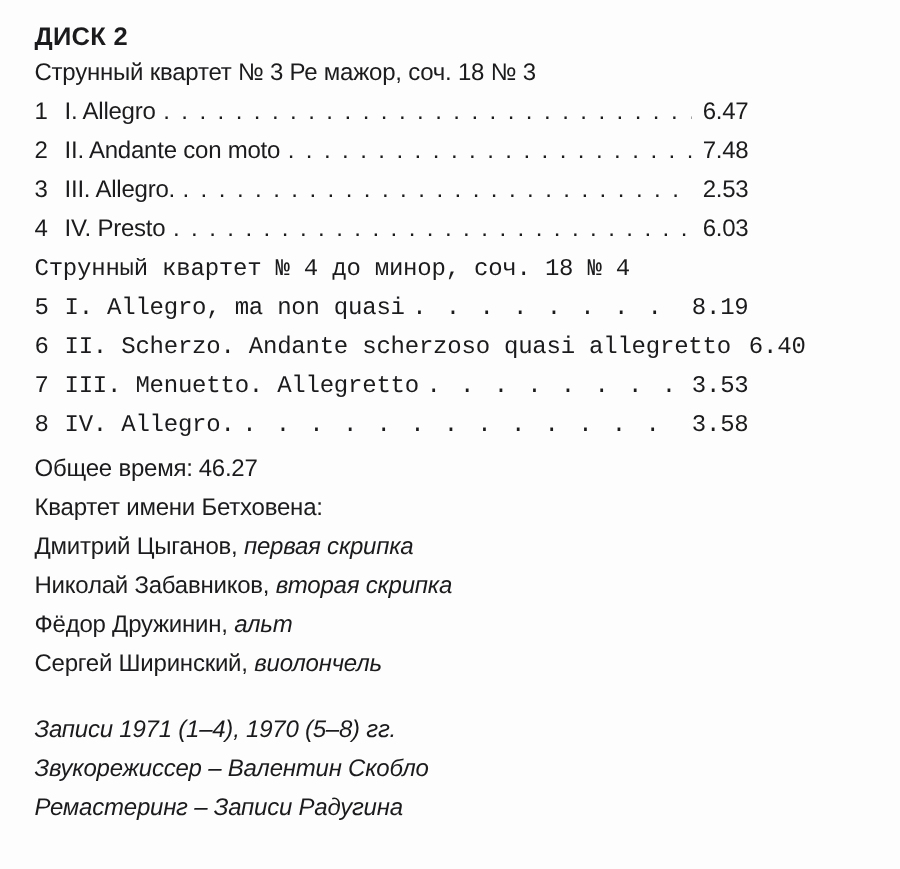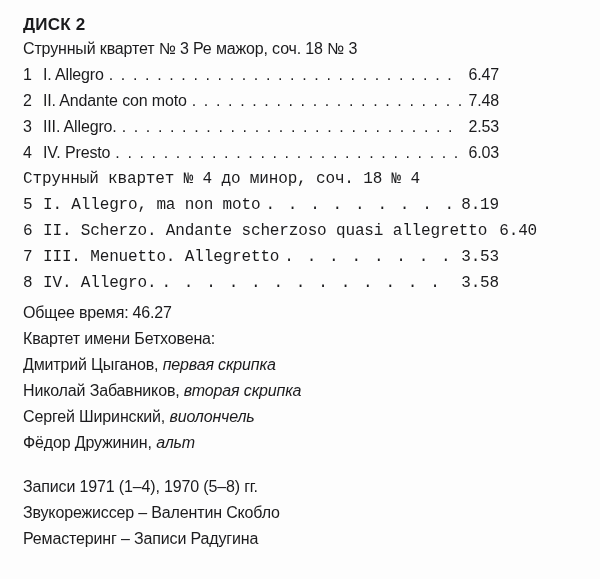--- a/index.html
+++ b/index.html
@@ -55,21 +55,21 @@
   .track .time {
     flex: 0 0 auto;
     margin-left: 7px;
     white-space: nowrap;
   }
   .total-line { margin-top: 4px; }
   .total-line .value { margin-left: 4px; margin-top: 48px; }
   .ensemble { }
   .member-row .role { font-style: italic; }
   .credits { margin-top: 18px; }
-  .credit-line { line-height: 26px; }
+  .credit-line { line-height: 26px; font-style: italic; }
 </style>
 </head>
 <body style="background: rgb(253, 253, 253); color: rgb(27, 27, 29);">
 
 <div class="page">
 
   <div class="disc-title">ДИСК 2</div>
 
   <div class="section section-1">
     <div class="work-subtitle">Струнный квартет № 3 Ре мажор, соч. 18 № 3</div>
@@ -98,21 +98,21 @@
       <span class="leader">. . . . . . . . . . . . . . . . . . . . . . . . . . . . . . . . . . . . . . . . . . . . . . . . . . . . . . . . . . . . . . . . . . . . . .</span>
       <span class="time">6.03</span>
     </div>
   </div>
 
   <div class="section section-2">
     <div class="work-subtitle">Струнный квартет № 4 до минор, соч. 18 № 4</div>
 
     <div class="track">
       <span class="num">5</span>
-      <span class="title">I. Allegro, ma non moto</span>
+      <span class="title">I. Allegro, ma non quasi</span>
       <span class="leader">. . . . . . . . . . . . . . . . . . . . . . . . . . . . . . . . . . . . . . . . . . . . . . . . . . . . . . . . . . . . . . . . . . . . . .</span>
       <span class="time">8.19</span>
     </div>
     <div class="track">
       <span class="num">6</span>
       <span class="title">II. Scherzo. Andante scherzoso quasi allegretto</span>
       <span class="leader">. . . . . . . . . . . . . . . . . . . . . . . . . . . . . . . . . . . . . . . . . . . . . . . . . . . . . . . . . . . . . . . . . . . . . .</span>
       <span class="time">6.40</span>
     </div>
     <div class="track">
@@ -137,26 +137,26 @@
     <div class="ensemble-title">Квартет имени Бетховена:</div>
     <div class="member-row">
       <span class="name">Дмитрий Цыганов,</span>
       <span class="role">первая скрипка</span>
     </div>
     <div class="member-row">
       <span class="name">Николай Забавников,</span>
       <span class="role">вторая скрипка</span>
     </div>
     <div class="member-row">
+      <span class="name">Фёдор Дружинин,</span>
+      <span class="role">альт</span>
+    </div>
+    <div class="member-row">
       <span class="name">Сергей Ширинский,</span>
       <span class="role">виолончель</span>
-    </div>
-    <div class="member-row">
-      <span class="name">Фёдор Дружинин,</span>
-      <span class="role">альт</span>
     </div>
   </div>
 
   <div class="credits">
     <div class="credit-line">Записи 1971 (1–4), 1970 (5–8) гг.</div>
     <div class="credit-line">Звукорежиссер – Валентин Скобло</div>
     <div class="credit-line">Ремастеринг – Записи Радугина</div>
   </div>
 
 </div>

